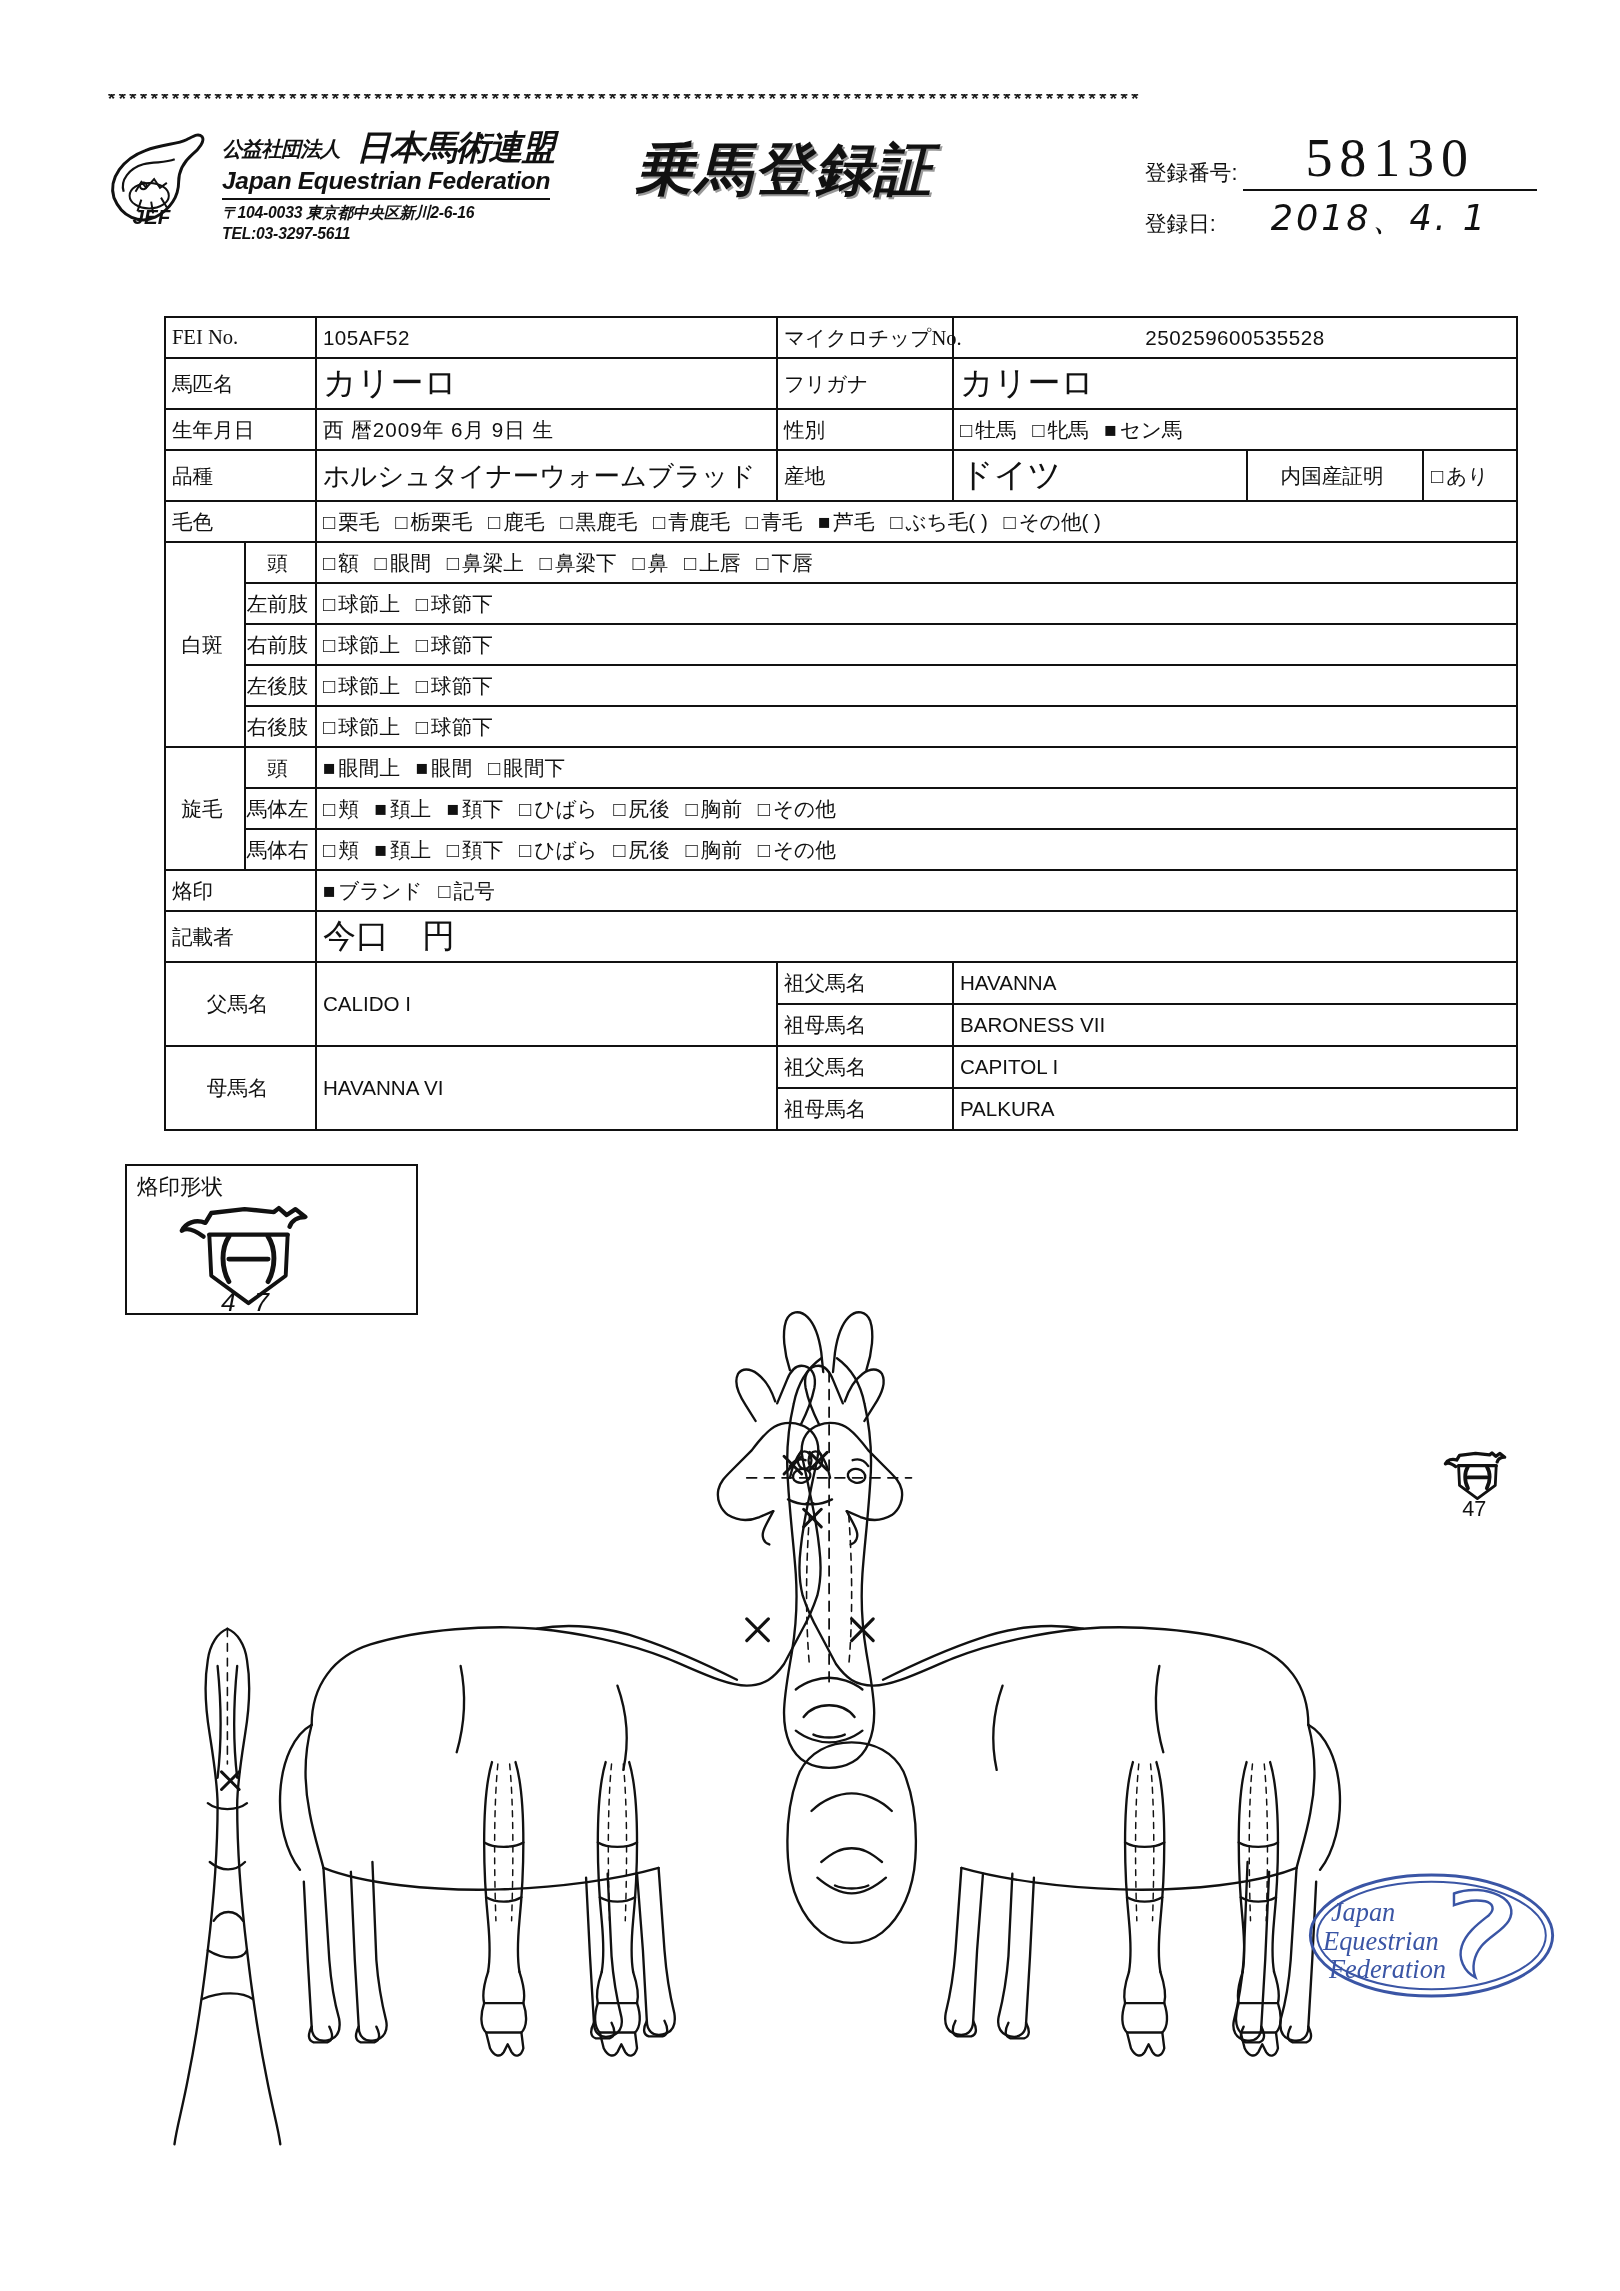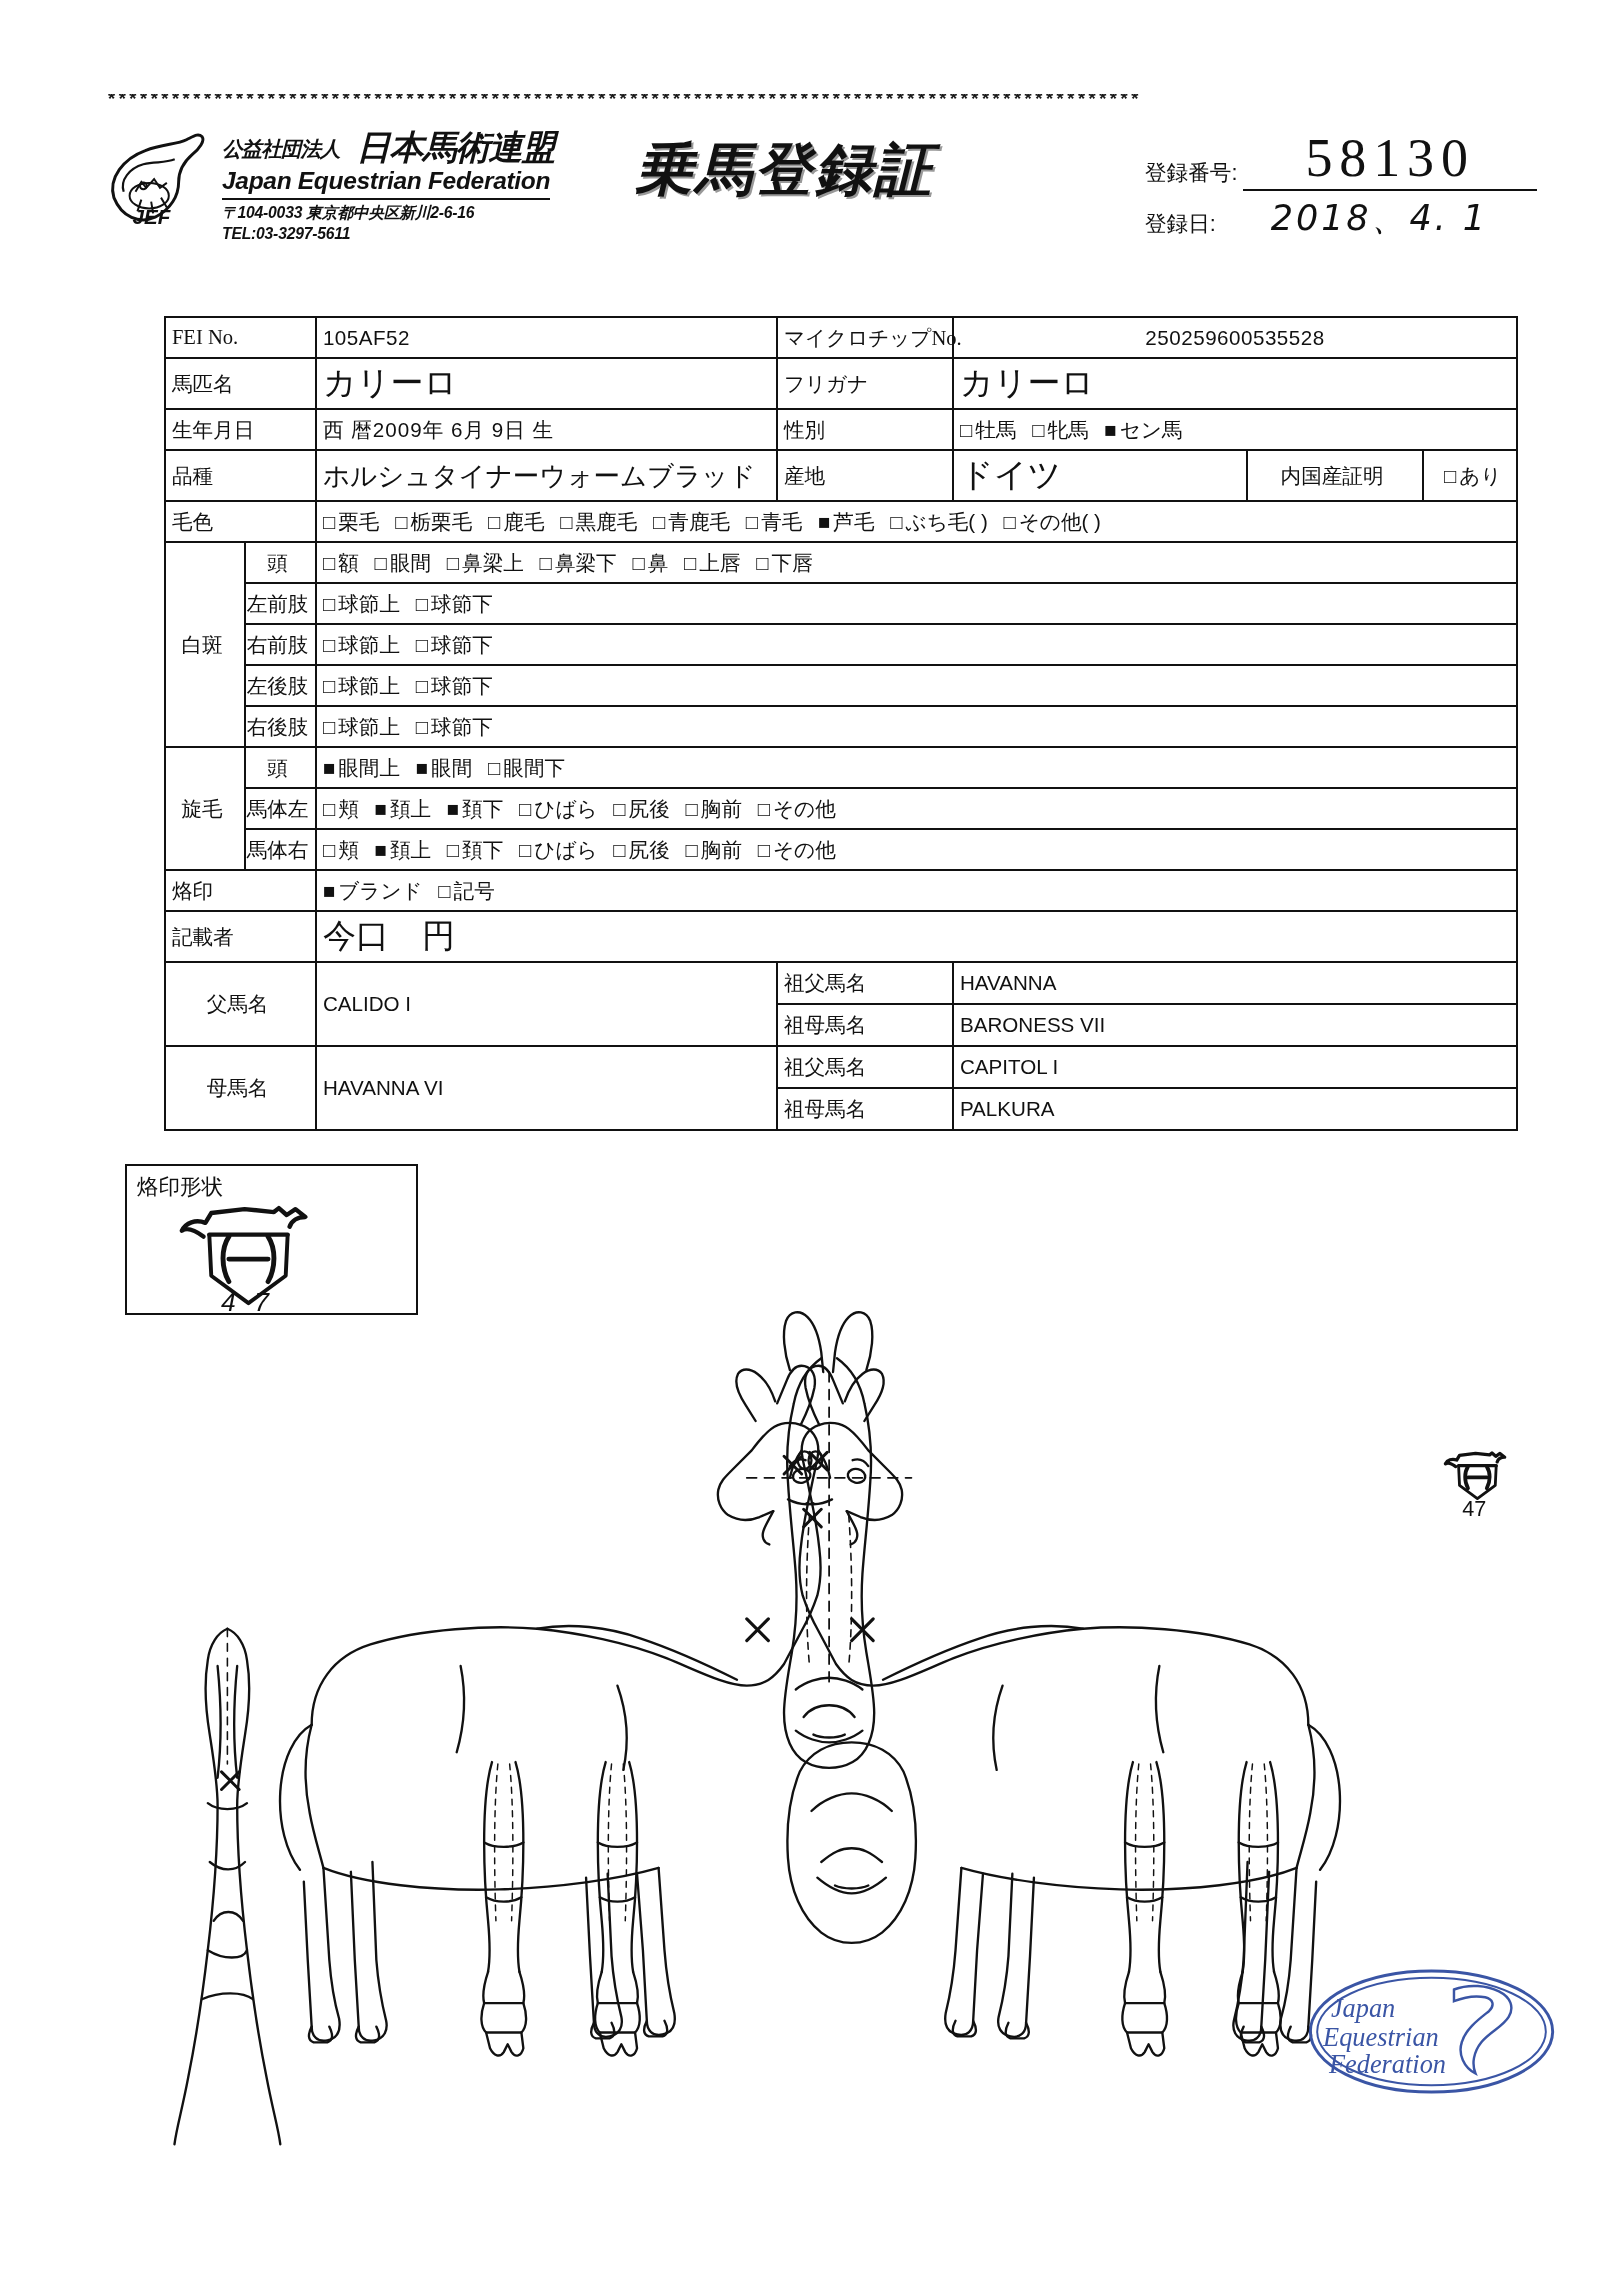--- a/index.html
+++ b/index.html
@@ -117,21 +117,21 @@
   .brand-box-title {
     position: absolute; left: 9.8px; top: 5.9px; font-size: 21.6px;
   }
 
   
   .diagram {
     position: absolute; left: 0px; top: 1176px; width: 1620px; height: 980px;
   }
 
   .jef-stamp {
-    position: absolute; left: 1307px; top: 1968px;
+    position: absolute; left: 1307px; top: 1872px;
     width: 250px; height: 127px;
   }
   svg { display: block; }
 </style>
 </head>
 <body>
 
 <div class="page">
 
   <div class="star-rule">*************************************************************************************************</div>
@@ -206,21 +206,21 @@
       <td class="lbl">性別</td>
       <td class="chk" colspan="3"><span class="opt"><span class="cb">□</span><span>牡馬</span></span><span class="opt"><span class="cb">□</span><span>牝馬</span></span><span class="opt"><span class="cb on">■</span><span>セン馬</span></span></td>
     </tr>
 
     <tr>
       <td class="lbl" colspan="2">品種</td>
       <td class="val" style="font-size:26.5px">ホルシュタイナーウォームブラッド</td>
       <td class="lbl">産地</td>
       <td class="val c big">ドイツ</td>
       <td class="lbl c">内国産証明</td>
-      <td class="chk" style="padding-left:20px"><span class="opt"><span class="cb">□</span><span>あり</span></span></td>
+      <td class="chk" style="padding-left:7px"><span class="opt"><span class="cb">□</span><span>あり</span></span></td>
     </tr>
 
     <tr>
       <td class="lbl" colspan="2">毛色</td>
       <td class="chk" colspan="5"><span class="opt"><span class="cb">□</span><span>栗毛</span></span><span class="opt"><span class="cb">□</span><span>栃栗毛</span></span><span class="opt"><span class="cb">□</span><span>鹿毛</span></span><span class="opt"><span class="cb">□</span><span>黒鹿毛</span></span><span class="opt"><span class="cb">□</span><span>青鹿毛</span></span><span class="opt"><span class="cb">□</span><span>青毛</span></span><span class="opt"><span class="cb on">■</span><span>芦毛</span></span><span class="opt"><span class="cb">□</span><span>ぶち毛(      )</span></span><span class="opt"><span class="cb">□</span><span>その他(      )</span></span></td>
     </tr>
 
     <tr>
       <td class="lbl c" rowspan="5">白斑</td>
       <td class="lbl c">頭</td>

